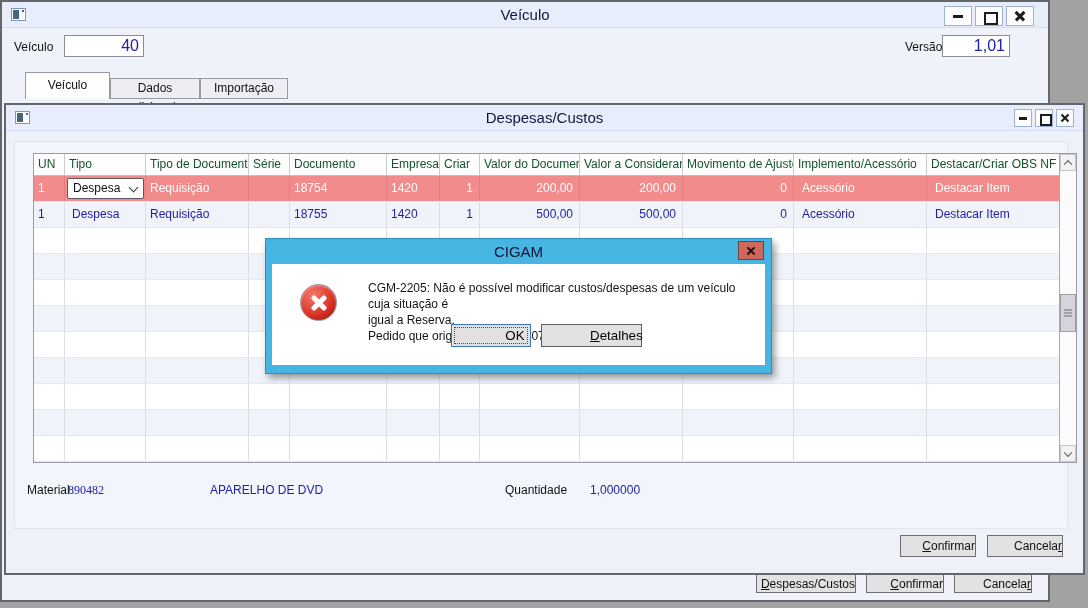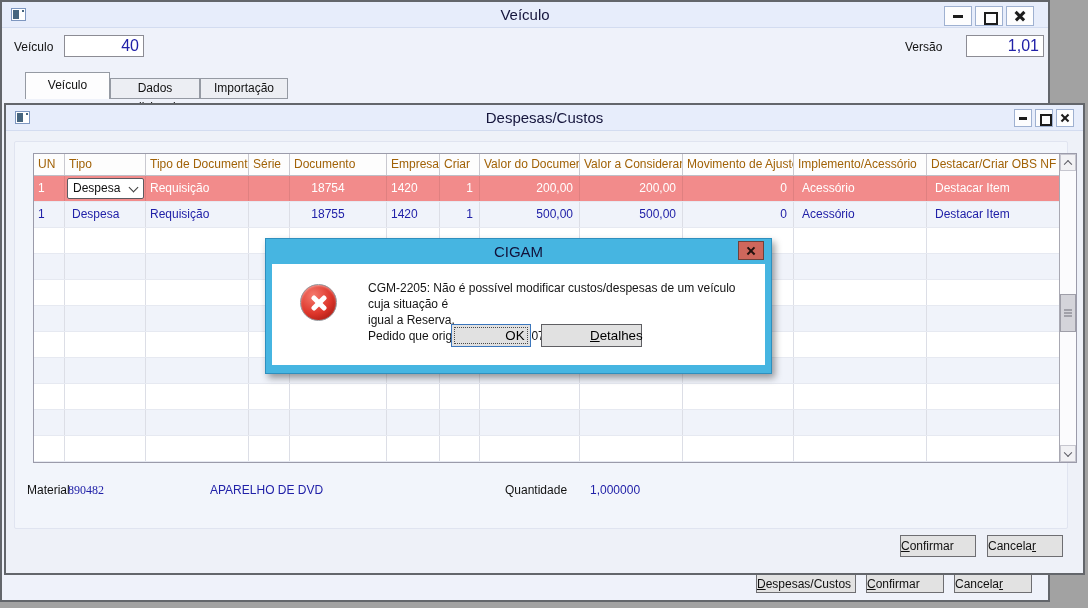--- a/index.html
+++ b/index.html
@@ -25,41 +25,41 @@
   .glyph-close::after  { transform:translate(-50%,-50%) rotate(-45deg); }
   .winbtns-sm .glyph-min::before { width:8px; margin-left:-4px; }
   .winbtns-sm .glyph-max::before { width:8px; height:8px; margin:-4px 0 0 -4px; }
   .winbtns-sm .glyph-close::before, .winbtns-sm .glyph-close::after { width:10px; height:2px; }
 
   
   .lbl { position:absolute; color:#111; }
   .tbox { position:absolute; height:22px; background:#fff; border:1px solid #8c8c94; color:#2121a8; text-align:right; padding:0 4px; font-size:16px; font-family:inherit; }
   .tab { position:absolute; border:1px solid #959aa3; background:#eceef3; text-align:center; line-height:19px; cursor:pointer; color:#111; }
   .tab-active { background:#fdfdfe; border-bottom:none; line-height:24px; z-index:2; }
-  .btn { position:absolute; background:#e2e2e2; border:1px solid #6e6e72; color:#111; text-align:left; cursor:pointer; font-size:12px; font-family:inherit; }
+  .btn { position:absolute; background:#e2e2e2; border:1px solid #6e6e72; color:#111; text-align:right; cursor:pointer; font-size:12px; font-family:inherit; }
   .btn .u { text-decoration:underline; }
 
   
   .panel { position:absolute; left:8px; top:36px; width:1054px; height:388px; background:#f2f5fb; border:1px solid #e0e4f0; border-radius:2px; }
   .grid { position:absolute; left:27px; top:48px; width:1044px; height:310px; background:#fff; border:1px solid #9b9baa; }
   .ghead { display:flex; height:22px; background:#fdfdfd; border-bottom:1px solid #bebec6; }
-  .ghead .c { line-height:21px; color:#a16207; border-right:1px solid #c9c9d0; padding-left:4px; white-space:nowrap; overflow:hidden; }
+  .ghead .c { line-height:21px; color:#14532d; border-right:1px solid #c9c9d0; padding-left:4px; white-space:nowrap; overflow:hidden; }
   .grows { position:absolute; left:0; top:22px; right:17px; bottom:0; overflow:hidden; }
   .grow { display:flex; height:26px; border-bottom:1px solid #e6e9f1; }
   .grow:nth-child(odd) { background:#fff; }
   .grow:nth-child(even) { background:#f0f3fa; }
   .grow .c { line-height:25px; border-right:1px solid #dcdee6; color:#2121a8; white-space:nowrap; overflow:hidden; padding-left:4px; }
   .grow-selected { background:#f28b8b !important; }
   .grow-selected .c { color:#fff; border-right-color:rgba(0,0,0,0.08); }
   .c { flex:none; }
   .c1{width:31px}.c2{width:81px}.c3{width:103px}.c4{width:41px}.c5{width:97px}
   .c6{width:53px}.c7{width:40px}.c8{width:100px}.c9{width:103px}.c10{width:111px}
   .c11{width:133px}.c12{width:132px;border-right:none !important}
   .ar { text-align:right; padding-right:6px !important; }
-  .docr { text-align:center; padding-right:24px !important; }
+  .docr { text-align:left; padding-right:24px !important; }
   .combo { position:relative; margin:2px 2px 0 2px; width:77px; height:21px; background:#fff; border:1px solid #5a5a60; border-radius:2px; color:#111; line-height:19px; padding-left:5px; cursor:pointer; }
   .combo-chev { position:absolute; right:6px; top:5px; width:7px; height:7px; border-left:1.6px solid #3c3c3c; border-bottom:1.6px solid #3c3c3c; transform:rotate(-45deg); }
 
   
   .vscroll { position:absolute; top:0; right:0; bottom:0; width:17px; background:#fbfbfd; border-left:1px solid #a8a8b2; }
   .sbtn { position:absolute; left:0; width:16px; height:17px; background:#f1f1f4; border:1px solid #c6c6cf; cursor:pointer; }
   .sbtn-up { top:0; } .sbtn-down { bottom:0; }
   .chev-up, .chev-down { position:absolute; left:50%; top:50%; width:6px; height:6px; border-left:1.6px solid #5b5b63; border-top:1.6px solid #5b5b63; }
   .chev-up { transform:translate(-50%,-30%) rotate(45deg); }
   .chev-down { transform:translate(-50%,-70%) rotate(225deg); }
@@ -103,21 +103,21 @@
       <span class="winbtns" style="right:14px;">
         <span class="winbtn glyph-min"></span>
         <span class="winbtn glyph-max"></span>
         <span class="winbtn glyph-close"></span>
       </span>
     </div>
 
     <span class="lbl" style="left:12px; top:38px;">Veículo</span>
     <input class="tbox" style="left: 62px; top: 33px; width: 80px;" value="40">
     <span class="lbl" style="left:903px; top:38px;">Versão</span>
-    <input class="tbox" style="left: 964px; top: 33px; width: 78px;" value="1,01">
+    <input class="tbox" style="left: 940px; top: 33px; width: 68px;" value="1,01">
 
     <div class="tab tab-active" style="left:23px; top:70px; width:85px; height:27px;">Veículo</div>
     <div class="tab" style="left:108px; top:76px; width:90px; height:21px;">Dados adicionais</div>
     <div class="tab" style="left:198px; top:76px; width:88px; height:21px;">Importação</div>
 
     <button class="btn" style="left:754px; top:572px; width:100px; height:19px;"><span class="u">D</span><span>espesas/Custos</span></button>
     <button class="btn" style="left:864px; top:572px; width:78px; height:19px;"><span class="u">C</span><span>onfirmar</span></button>
     <button class="btn" style="left:952px; top:572px; width:78px; height:19px;"><span>Cancela</span><span class="u">r</span></button>
   </div>
 

